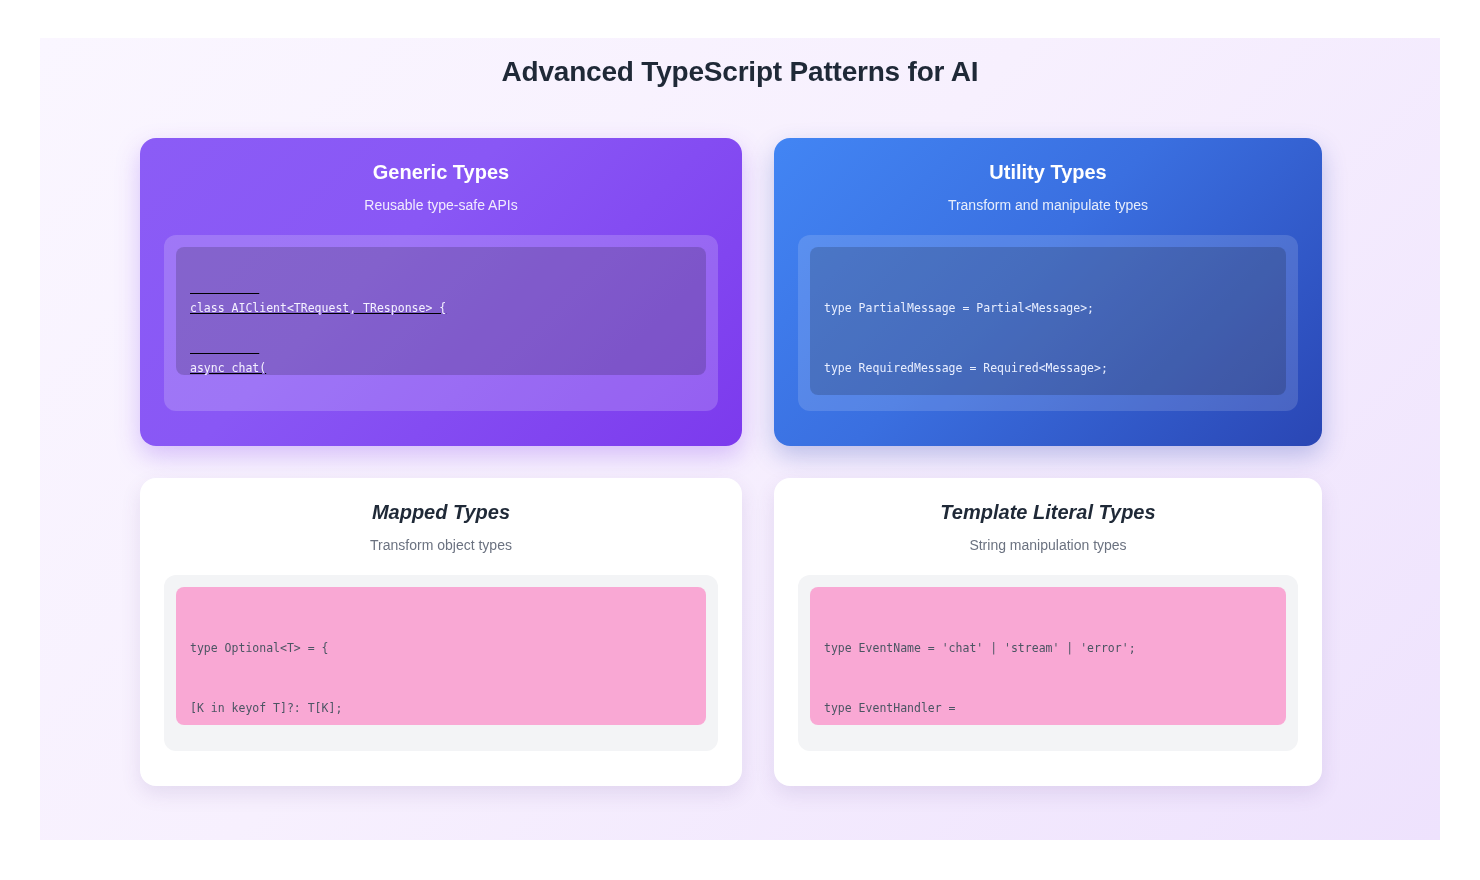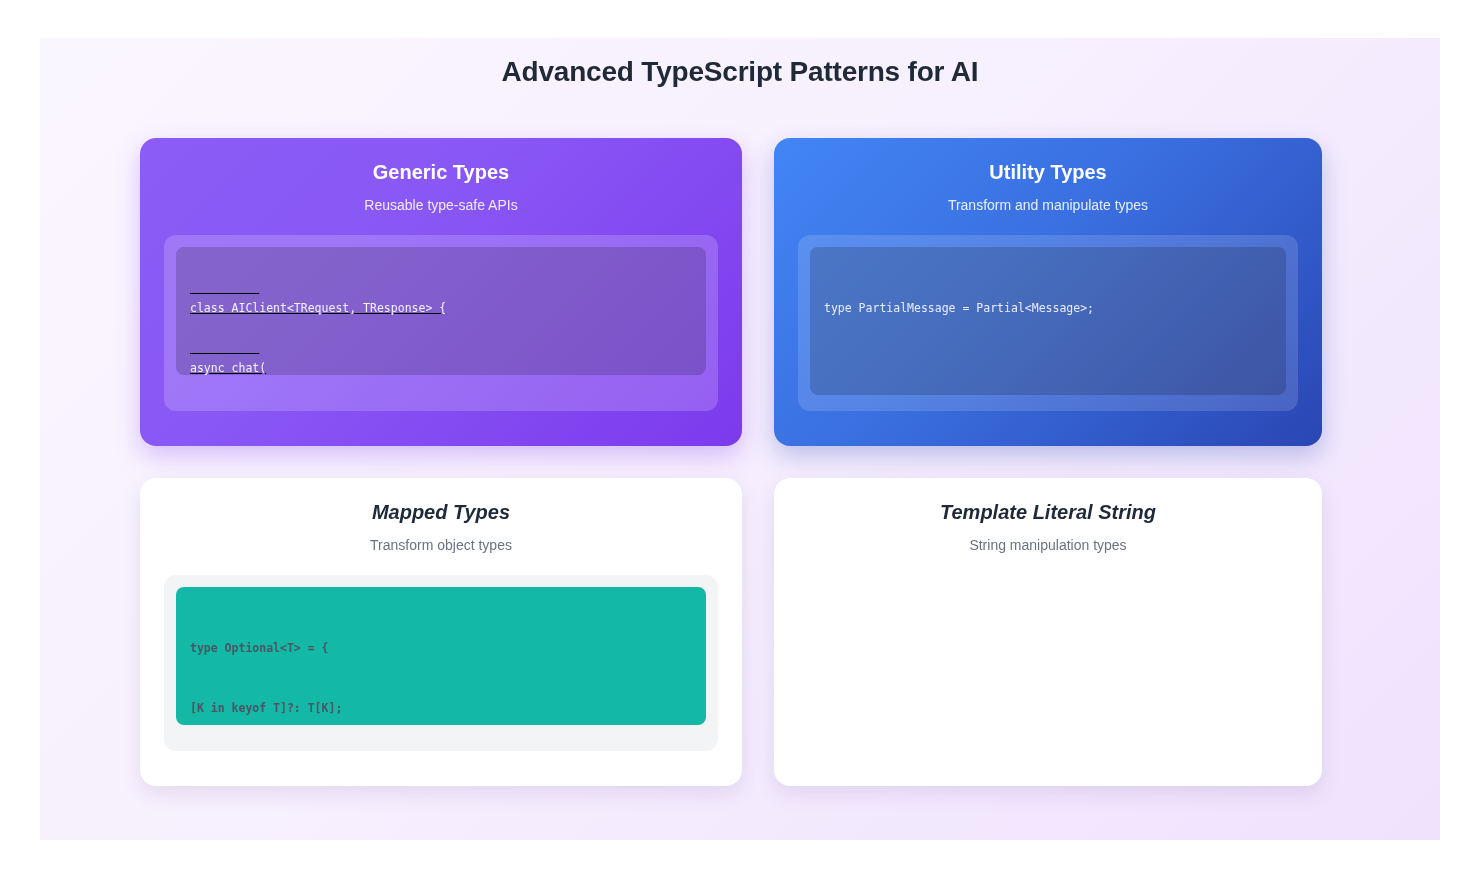--- a/index.html
+++ b/index.html
@@ -124,24 +124,23 @@
     background: rgba(0,0,0,0.17);
     color: #f4f1ff;
     height: 128px;
   }
   .gradient-blue .code-box {
     background: rgba(0,0,0,0.17);
     color: #e8eeff;
     height: 148px;
   }
   .plain .code-box {
-    background: #14b8a6;
+    background: #f9a8d4;
     color: #4b5563;
     height: 138px;
-    font-weight: bold;
   }
   .code-line { display: block; min-height: 20px; }
 </style>
 </head>
 <body>
 
 <div id="page-canvas">
 
   <h1 id="page-title">Advanced TypeScript Patterns for AI</h1>
 
@@ -161,20 +160,21 @@
         </div>
       </div>
     </div>
 
     <div class="card gradient-blue">
       <h2 class="card-title">Utility Types</h2>
       <p class="card-subtitle">Transform and manipulate types</p>
       <div class="code-panel">
         <div class="code-box">
           <span class="code-line">type PartialMessage = Partial&lt;Message&gt;;</span>
+          <span class="code-line">type RequiredMessage = Required&lt;Message&gt;;</span>
           
           
           
           
         </div>
       </div>
     </div>
 
     <div class="card plain">
       <h2 class="card-title">Mapped Types</h2>
@@ -186,18 +186,29 @@
           
           
           
           
           
         </div>
       </div>
     </div>
 
     <div class="card plain">
-      <h2 class="card-title">Template Literal String</h2>
+      <h2 class="card-title">Template Literal Types</h2>
       <p class="card-subtitle">String manipulation types</p>
+      <div class="code-panel">
+        <div class="code-box">
+          <span class="code-line">type EventName = 'chat' | 'stream' | 'error';</span>
+          <span class="code-line">type EventHandler =</span>
+          
+          
+          
+          
+          
+        </div>
+      </div>
     </div>
 
   </div>
 </div>
 
 </body></html>

